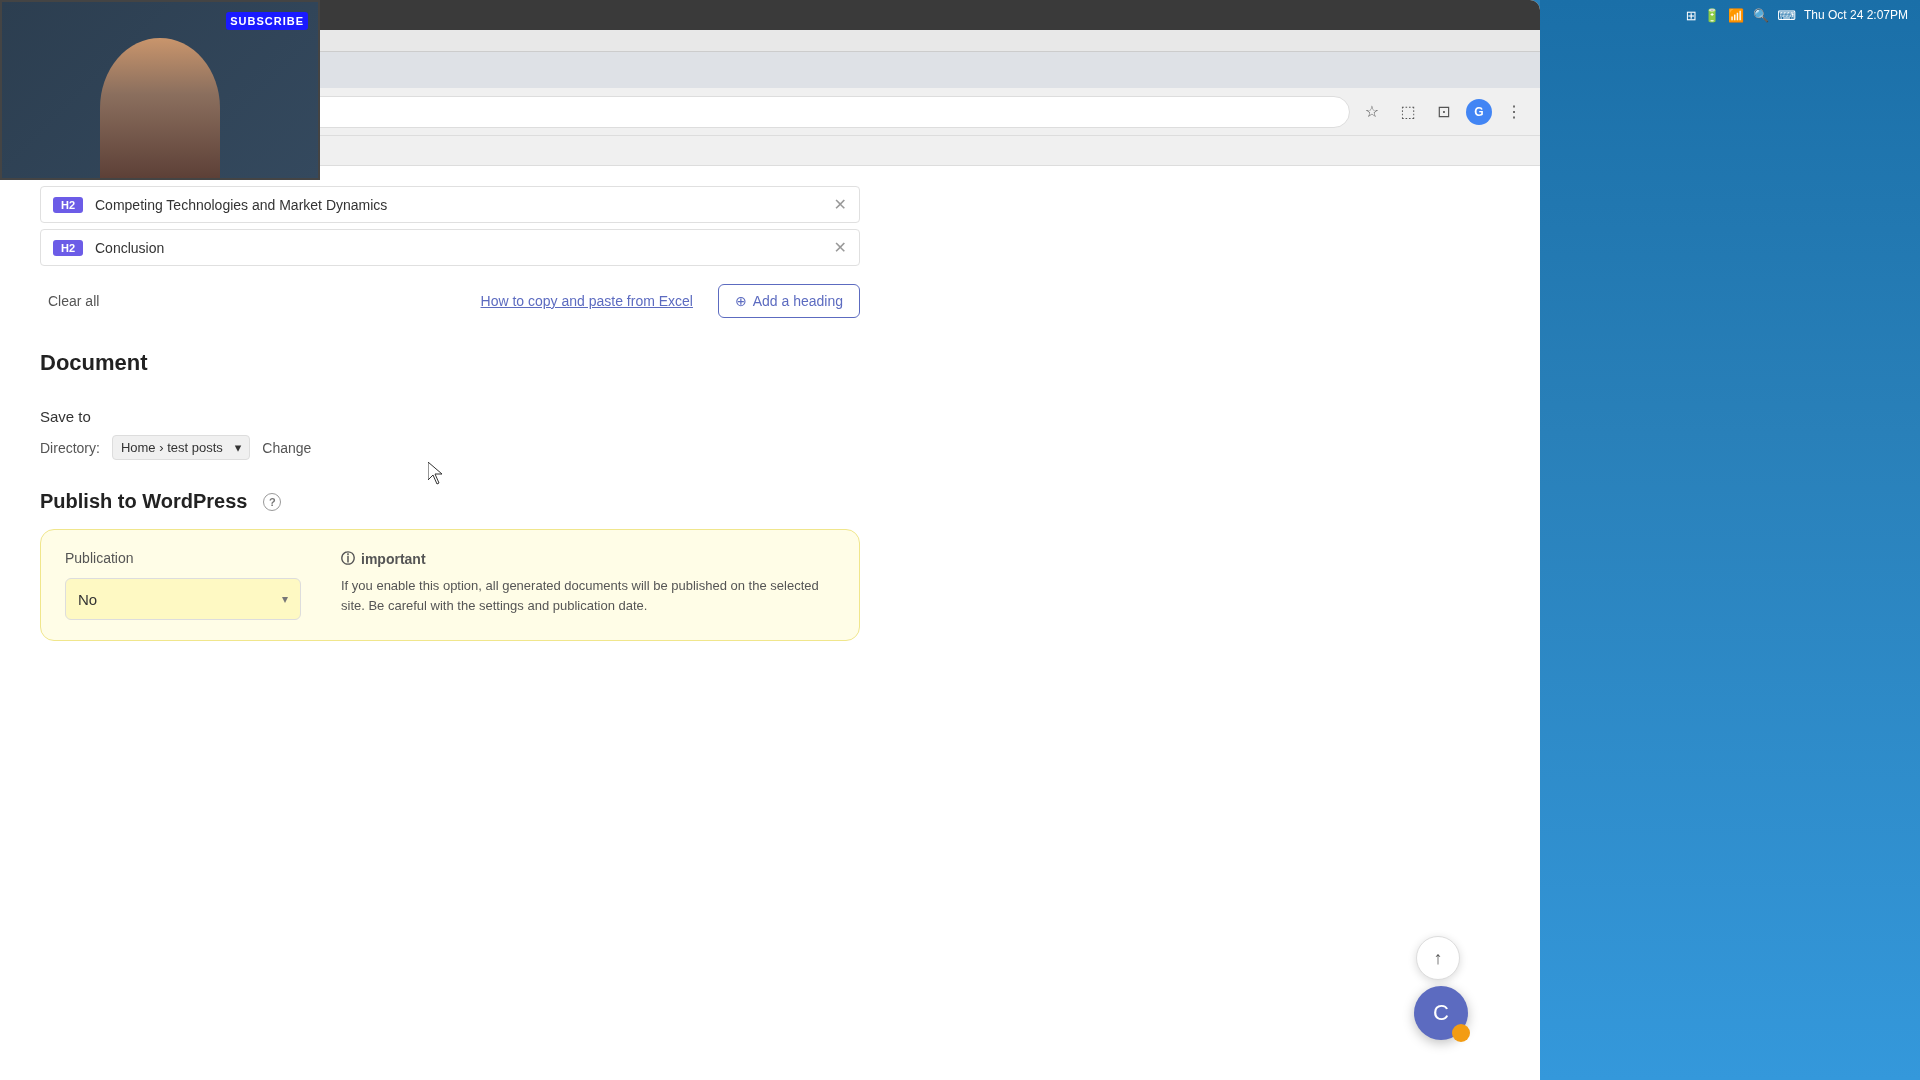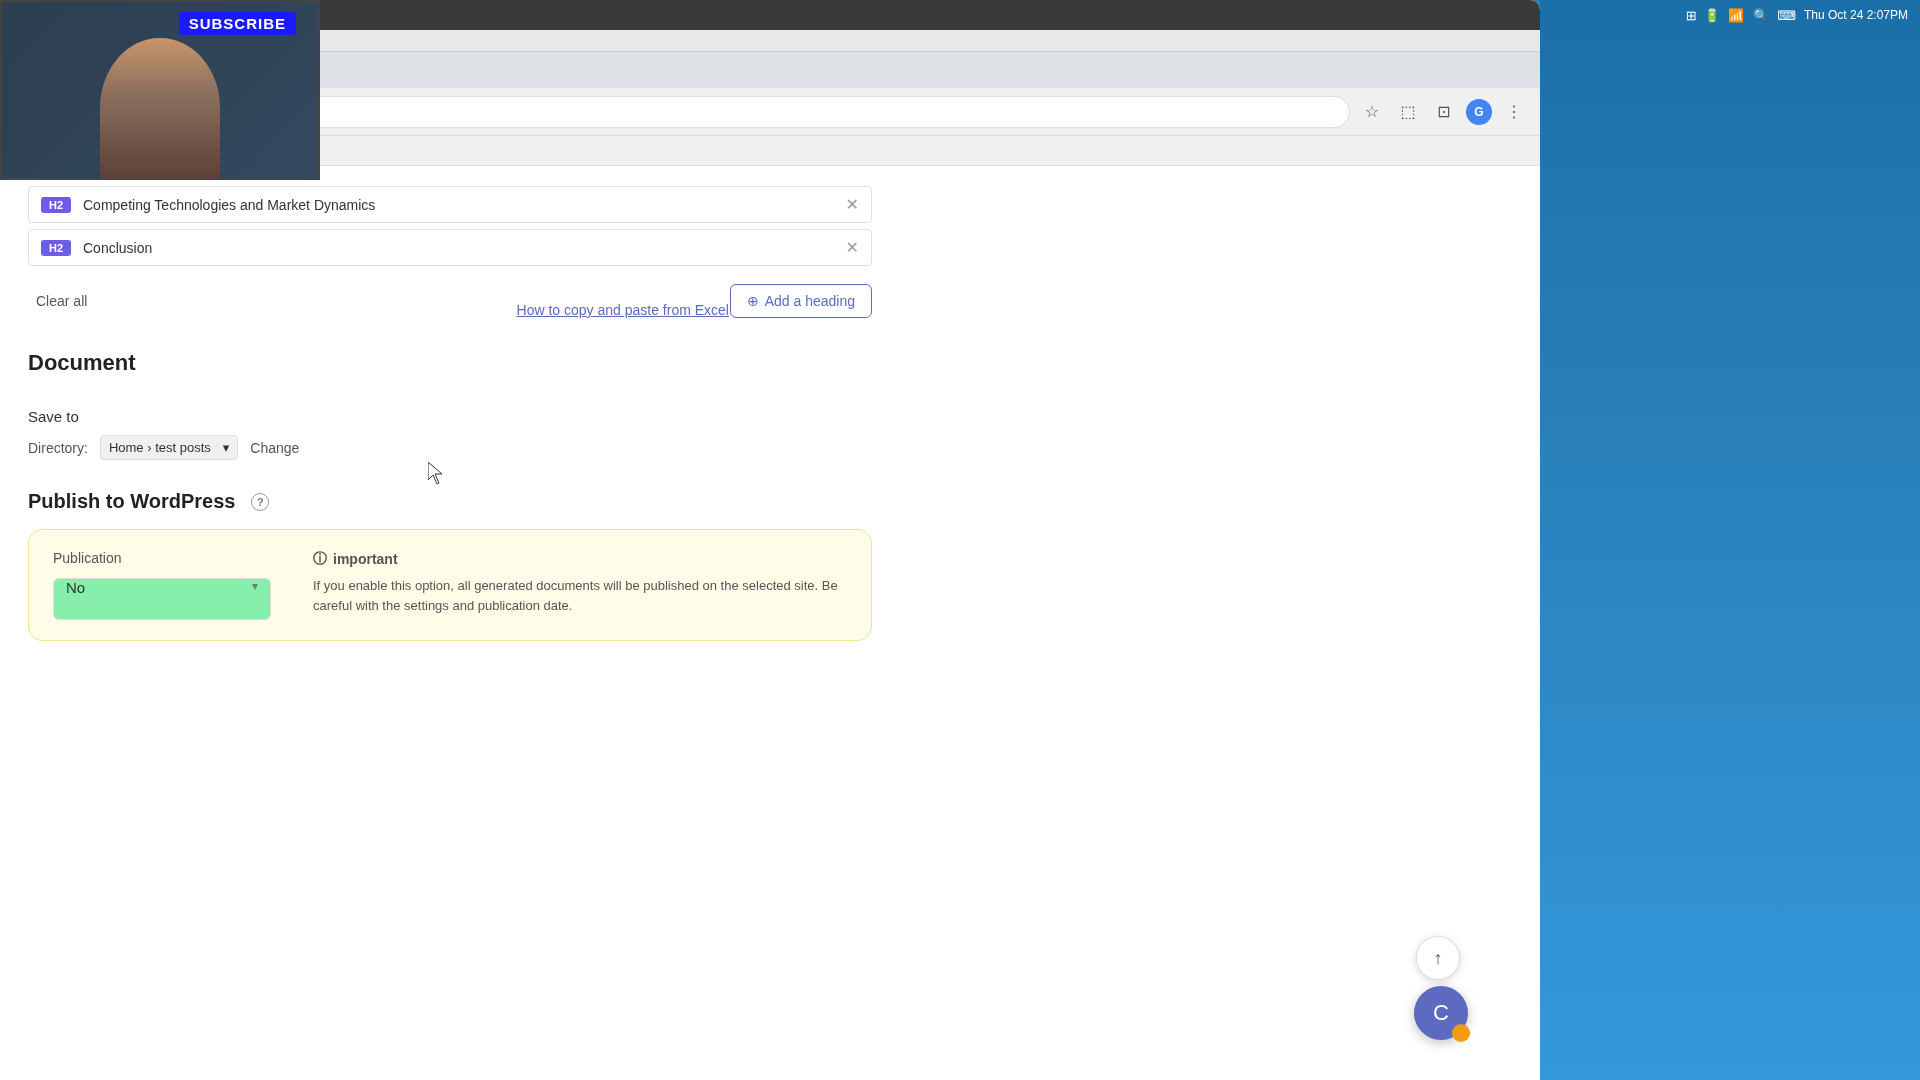--- a/index.html
+++ b/index.html
@@ -231,33 +231,33 @@
       transform: translateX(-50%);
       width: 120px;
       height: 140px;
       background: linear-gradient(180deg, #c9956c 0%, #8b6f5e 40%, #5d4037 100%);
       border-radius: 50% 50% 0 0;
     }
 
     .subscribe-badge {
       position: absolute;
       top: 10px;
-      right: 22px;
+      right: 10px;
       background: #1a1aff;
       color: white;
-      font-size: 15px;
+      font-size: 11px;
       font-weight: bold;
-      padding: 3px 10px;
+      padding: 3px 4px;
       border-radius: 3px;
       letter-spacing: 1px;
     }
 
     
     .doc-content {
-      padding: 20px 28px;
+      padding: 20px 40px;
       max-width: 900px;
     }
 
     .heading-section {
       margin-bottom: 4px;
     }
 
     .heading-row {
       display: flex;
       align-items: center;
@@ -304,22 +304,22 @@
       font-size: 14px;
       cursor: pointer;
       background: none;
       border: none;
       padding: 4px 8px;
     }
 
     .action-right {
       margin-left: auto;
       display: flex;
-      align-items: flex-end;
-      gap: 1px;
+      align-items: center;
+      gap: 25px;
     }
 
     .excel-link {
       color: #5c6bc0;
       font-size: 14px;
       text-decoration: underline;
       cursor: pointer;
     }
 
     .add-heading-btn {
@@ -424,26 +424,27 @@
       min-width: 220px;
     }
 
     .publication-field-label {
       font-size: 14px;
       color: #555;
       margin-bottom: 12px;
     }
 
     .publication-select {
-      width: 218px;
+      width: 236px;
       height: 42px;
       border: 1px solid #ddd;
       border-radius: 6px;
-      background: #86efac;
-      display: flex;
+      background: #fef9c3;
+      display: flex;
+      align-items: center;
       justify-content: space-between;
       padding: 0 12px;
       font-size: 15px;
       color: #333;
       cursor: pointer;
     }
 
     .chevron-down {
       color: #777;
       font-size: 12px;

